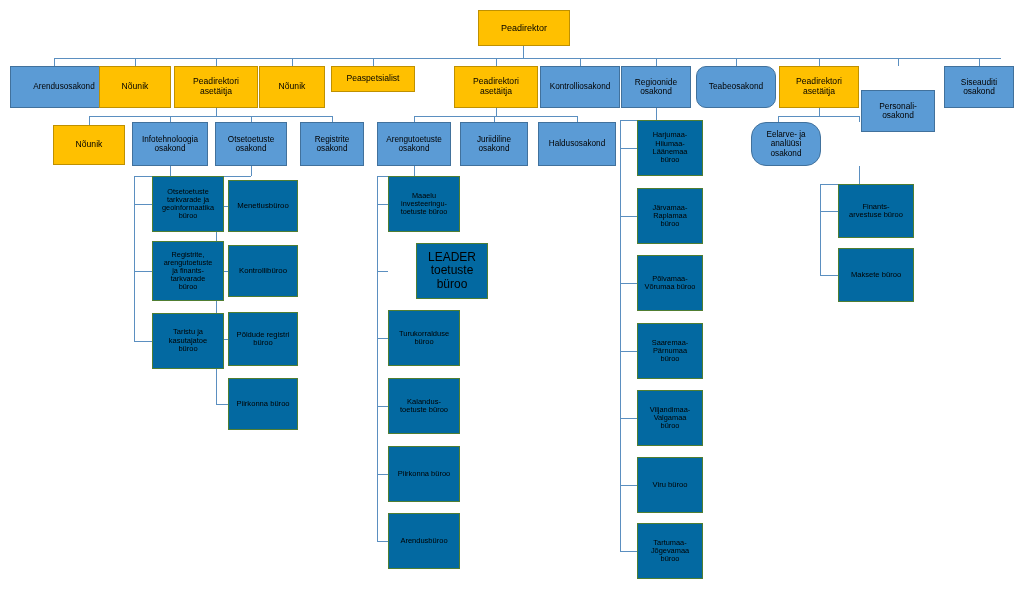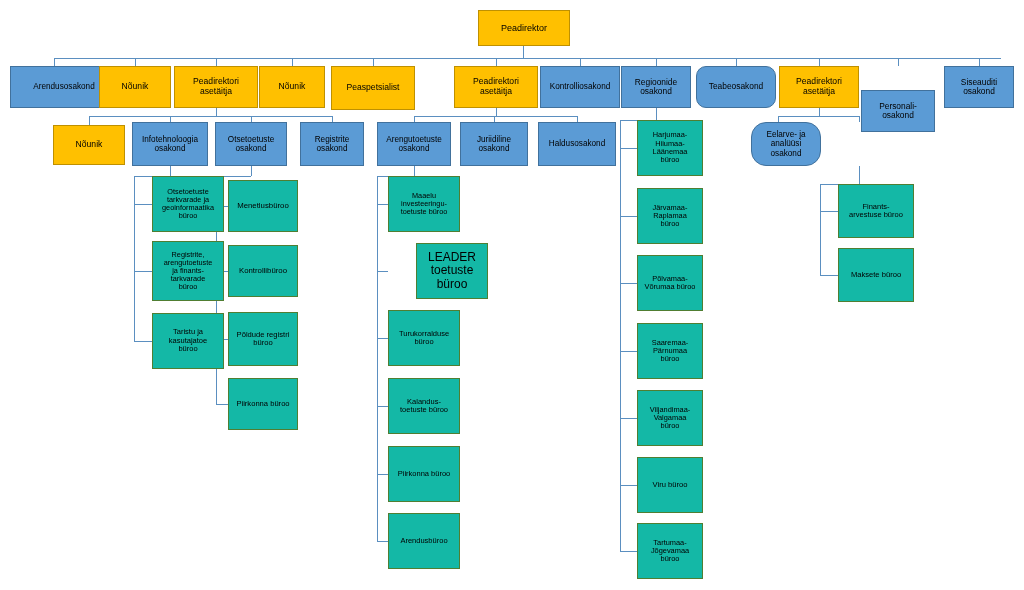--- a/index.html
+++ b/index.html
@@ -31,21 +31,21 @@
     z-index: 3;
     overflow: hidden;
   }
   .node .lbl {
     display: block;
     width: 100%;
     white-space: pre-line;
   }
   .n-blue  { background: #5B9BD5; border-color: #41719C; }
   .n-gold  { background: #FFC000; border-color: #BF9000; }
-  .n-green { background: #14b8a6; border-color: #507E32; }
+  .n-green { background: #0369a1; border-color: #507E32; }
 
   .conn {
     position: absolute;
     background: #5B8FC0;
     z-index: 1;
   }
   .conn.h { height: 1px; }
   .conn.v { width: 1px; }
 </style>
 </head>
@@ -127,21 +127,21 @@
     <div class="node n-gold" style="left: 99px; top: 66px; width: 72px; height: 42px; font-size: 8.6px;">
       <span class="lbl">Nõunik</span>
     </div>
     <div class="node n-gold" style="left: 174px; top: 66px; width: 84px; height: 42px; font-size: 8.6px;">
       <span class="lbl">Peadirektori
 asetäitja</span>
     </div>
     <div class="node n-gold" style="left: 259px; top: 66px; width: 66px; height: 42px; font-size: 8.6px;">
       <span class="lbl">Nõunik</span>
     </div>
-    <div class="node n-gold" style="left: 331px; top: 66px; width: 84px; height: 44px; font-size: 8.6px;">
+    <div class="node n-gold" style="left: 331px; top: 66px; width: 84px; height: 26px; font-size: 8.6px;">
       <span class="lbl">Peaspetsialist</span>
     </div>
     <div class="node n-gold" style="left: 454px; top: 66px; width: 84px; height: 42px; font-size: 8.6px;">
       <span class="lbl">Peadirektori
 asetäitja</span>
     </div>
     <div class="node n-blue" style="left: 540px; top: 66px; width: 80px; height: 42px; font-size: 8.2px;">
       <span class="lbl">Kontrolliosakond</span>
     </div>
     <div class="node n-blue" style="left: 621px; top: 66px; width: 70px; height: 42px; font-size: 8.4px;">

